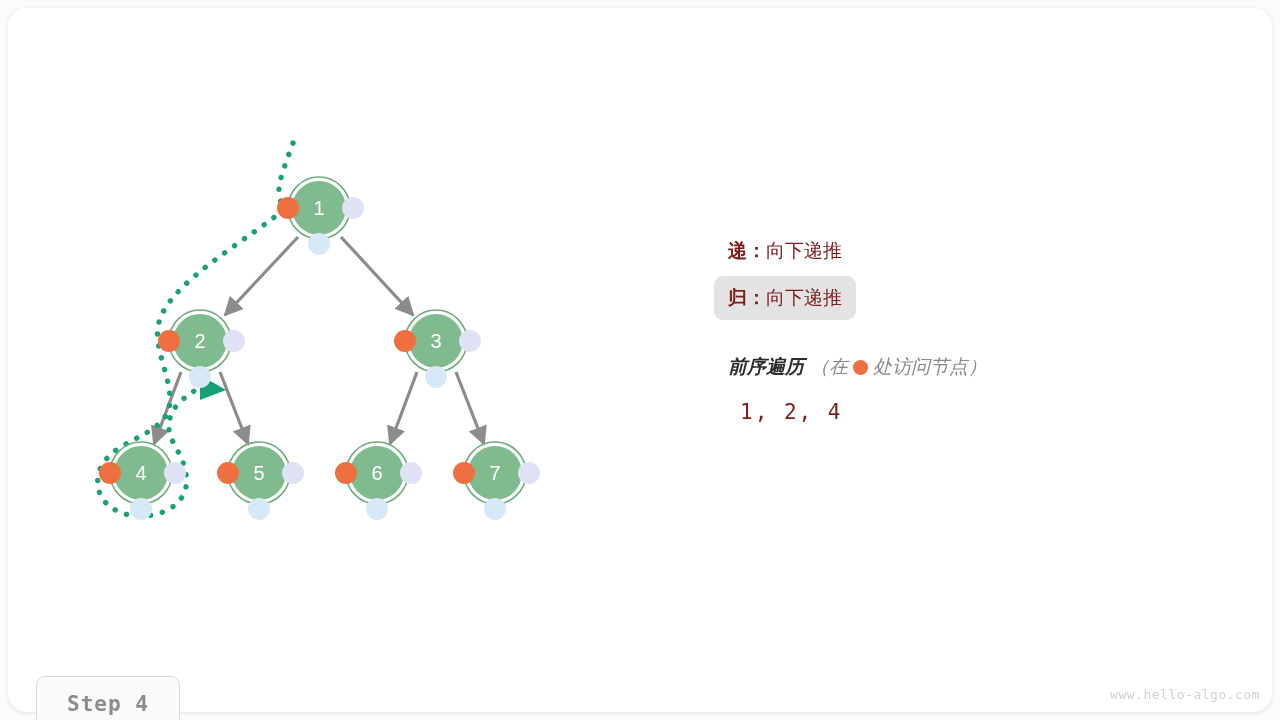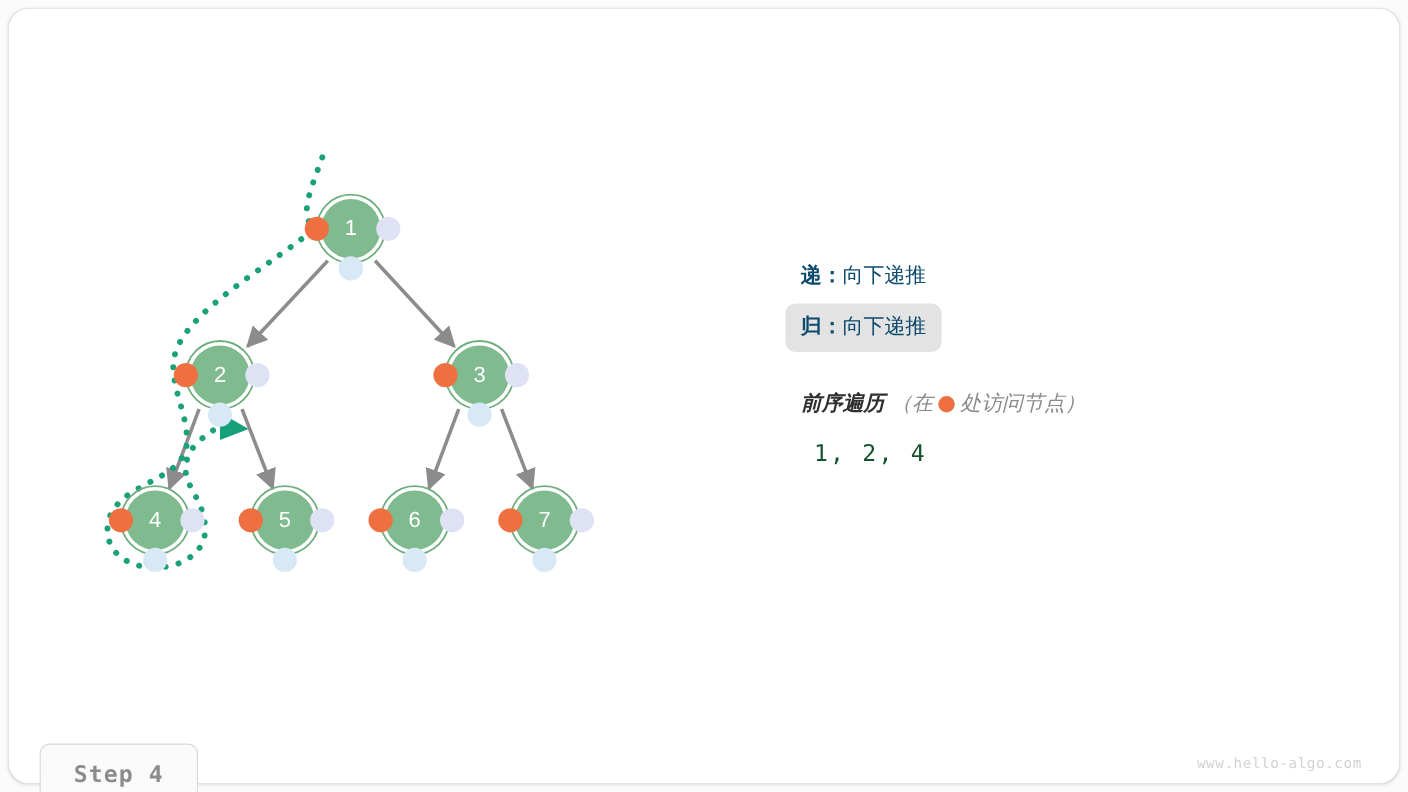--- a/index.html
+++ b/index.html
@@ -39,21 +39,21 @@
 
   
   .legend {
     position: absolute;
     left: 728px;
     top: 236px;
     width: 470px;
   }
   .legend-line {
     font-size: 19px;
-    color: #0c4a6e;
+    color: #7f1d1d;
     line-height: 30px;
     white-space: nowrap;
     margin-bottom: 10px;
   }
   .legend-line .kw { font-weight: bold; }
   .legend-line.hl {
     display: inline-block;
     background: #e3e3e3;
     border-radius: 9px;
     padding: 7px 14px;
@@ -79,21 +79,21 @@
     border-radius: 50%;
     background: #ee7040;
     vertical-align: -2px;
     margin: 0 5px;
   }
   .sequence {
     margin-top: 20px;
     margin-left: 12px;
     font-family: "DejaVu Sans Mono", monospace;
     font-size: 21px;
-    color: #14532d;
+    color: #7f1d1d;
     letter-spacing: 2px;
     white-space: nowrap;
   }
 
   
   .step-badge {
     position: absolute;
     left: 36px;
     top: 676px;
     width: 144px;
@@ -109,21 +109,21 @@
     font-size: 21px;
     font-weight: bold;
     color: #8c8c8c;
     letter-spacing: 1px;
     text-align: center;
   }
 
   
   .watermark {
     position: absolute;
-    right: 42px;
+    right: 20px;
     bottom: 18px;
     font-family: "DejaVu Sans Mono", monospace;
     font-size: 13px;
     color: #d2d2d2;
     letter-spacing: 0.5px;
   }
 </style>
 </head>
 <body>
 

